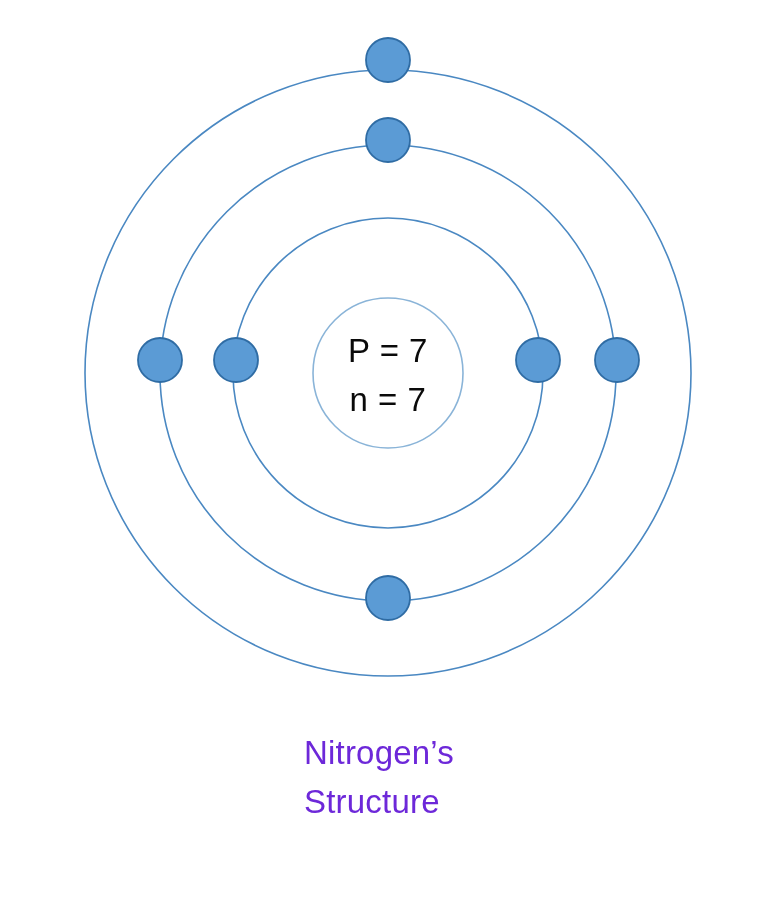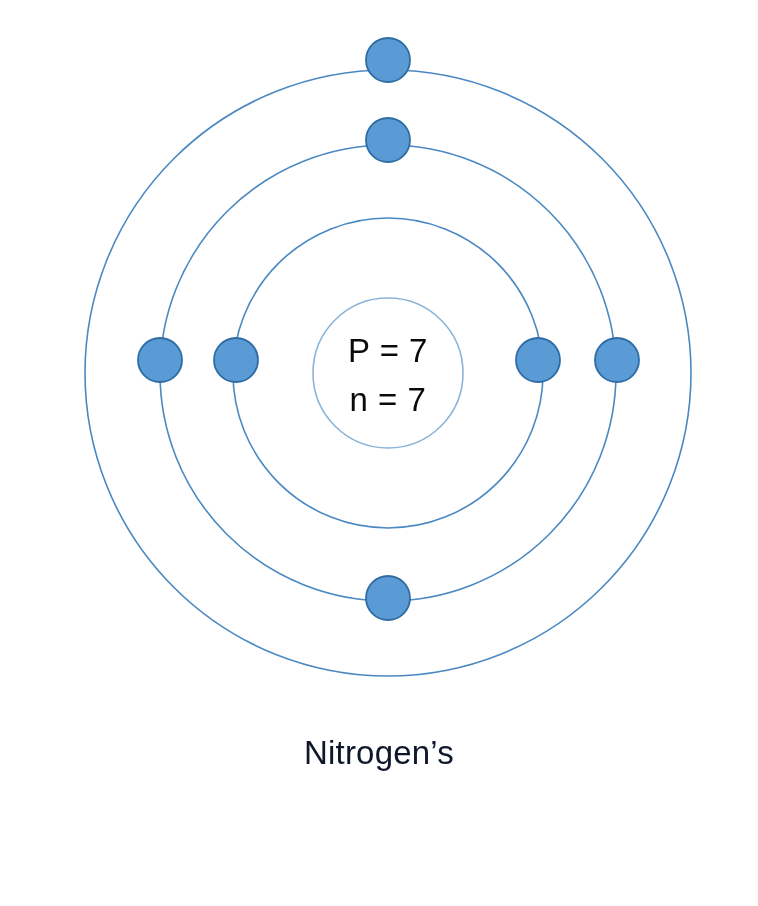--- a/index.html
+++ b/index.html
@@ -66,21 +66,21 @@
     left: 304px;
     top: 728px;
     width: 400px;
     text-align: left;
   }
 
   .caption-line {
     font-family: "Liberation Sans", sans-serif;
     font-size: 33px;
     line-height: 49px;
-    color: #0f172a;
+    color: #6d28d9;
     white-space: pre;
     letter-spacing: 0.2px;
   }
 </style>
 </head>
 <body>
 
 <div id="diagram-stage">
   <svg id="atom-svg" viewBox="0 0 758 906" xmlns="http://www.w3.org/2000/svg">
 
@@ -98,14 +98,15 @@
     <circle class="electron-dot" cx="388" cy="598" r="22"></circle>
     <circle class="electron-dot" cx="236" cy="360" r="22"></circle>
 
     <circle class="electron-dot" cx="388" cy="60" r="22"></circle>
     <circle class="electron-dot" cx="617" cy="360" r="22"></circle>
     <circle class="electron-dot" cx="160" cy="360" r="22"></circle>
   </svg>
 
   <div id="caption-block">
     <div class="caption-line">Nitrogen’s</div>
+    <div class="caption-line">Structure</div>
   </div>
 </div>
 
 </body></html>

